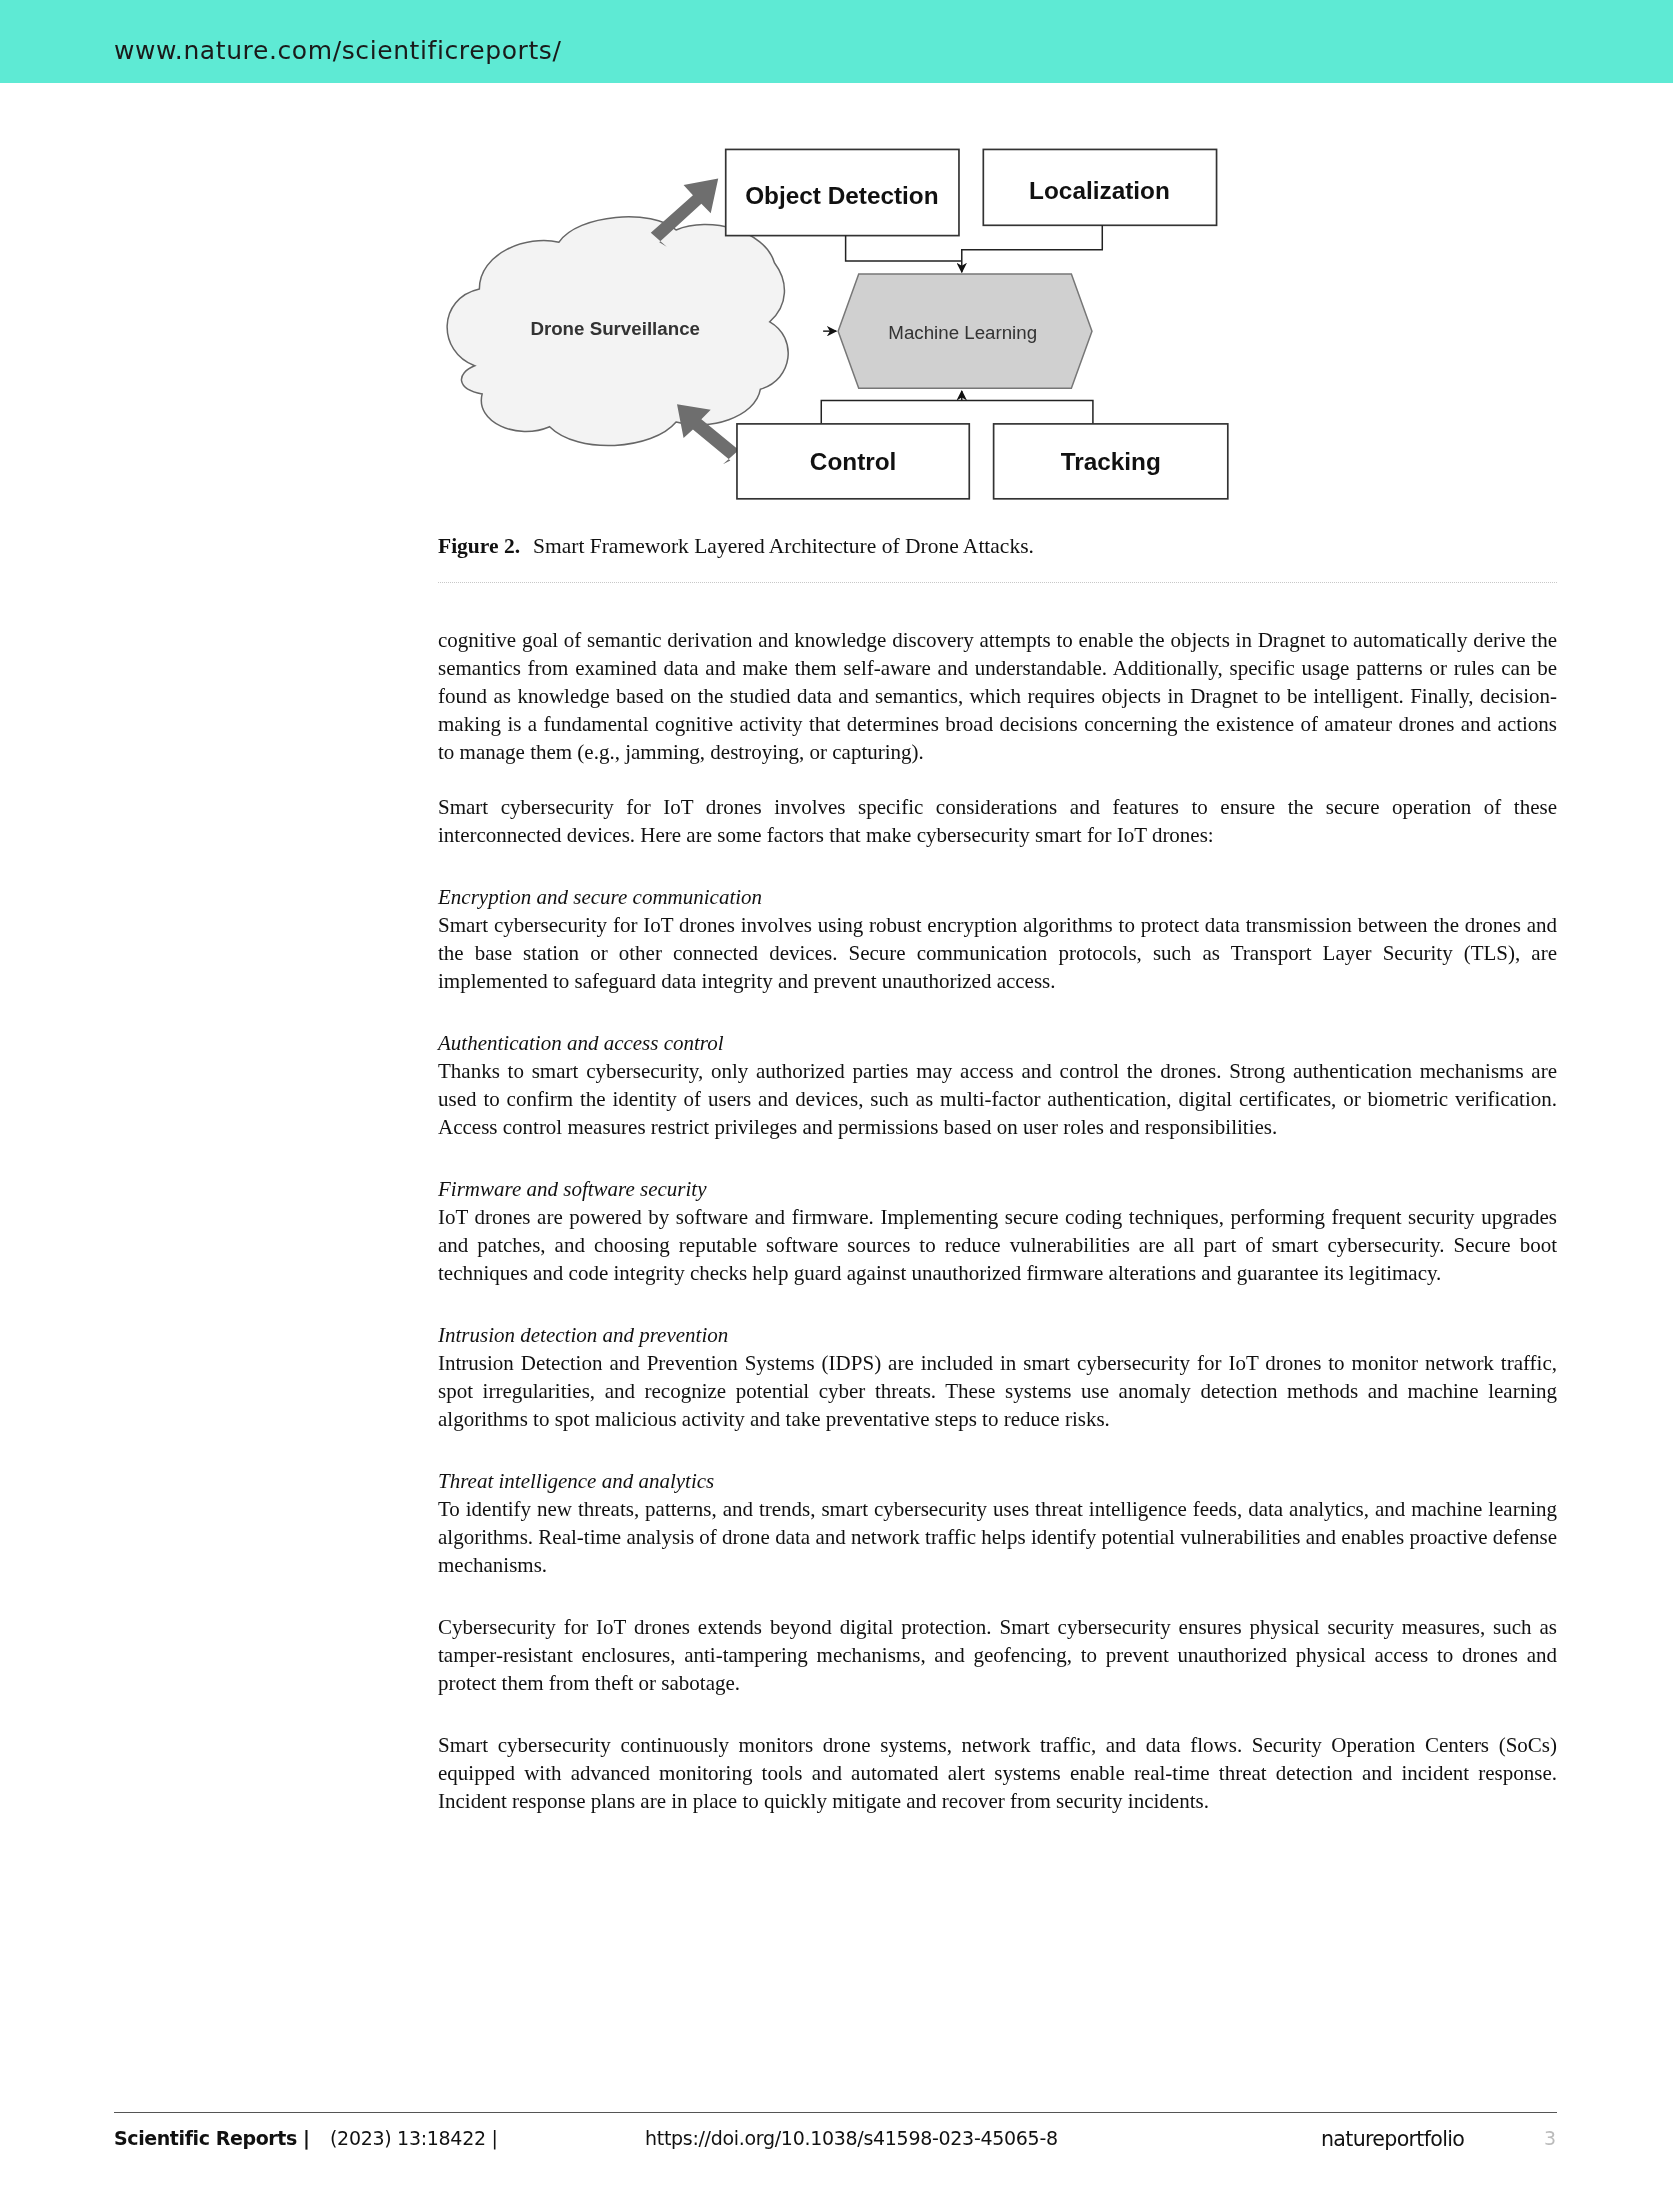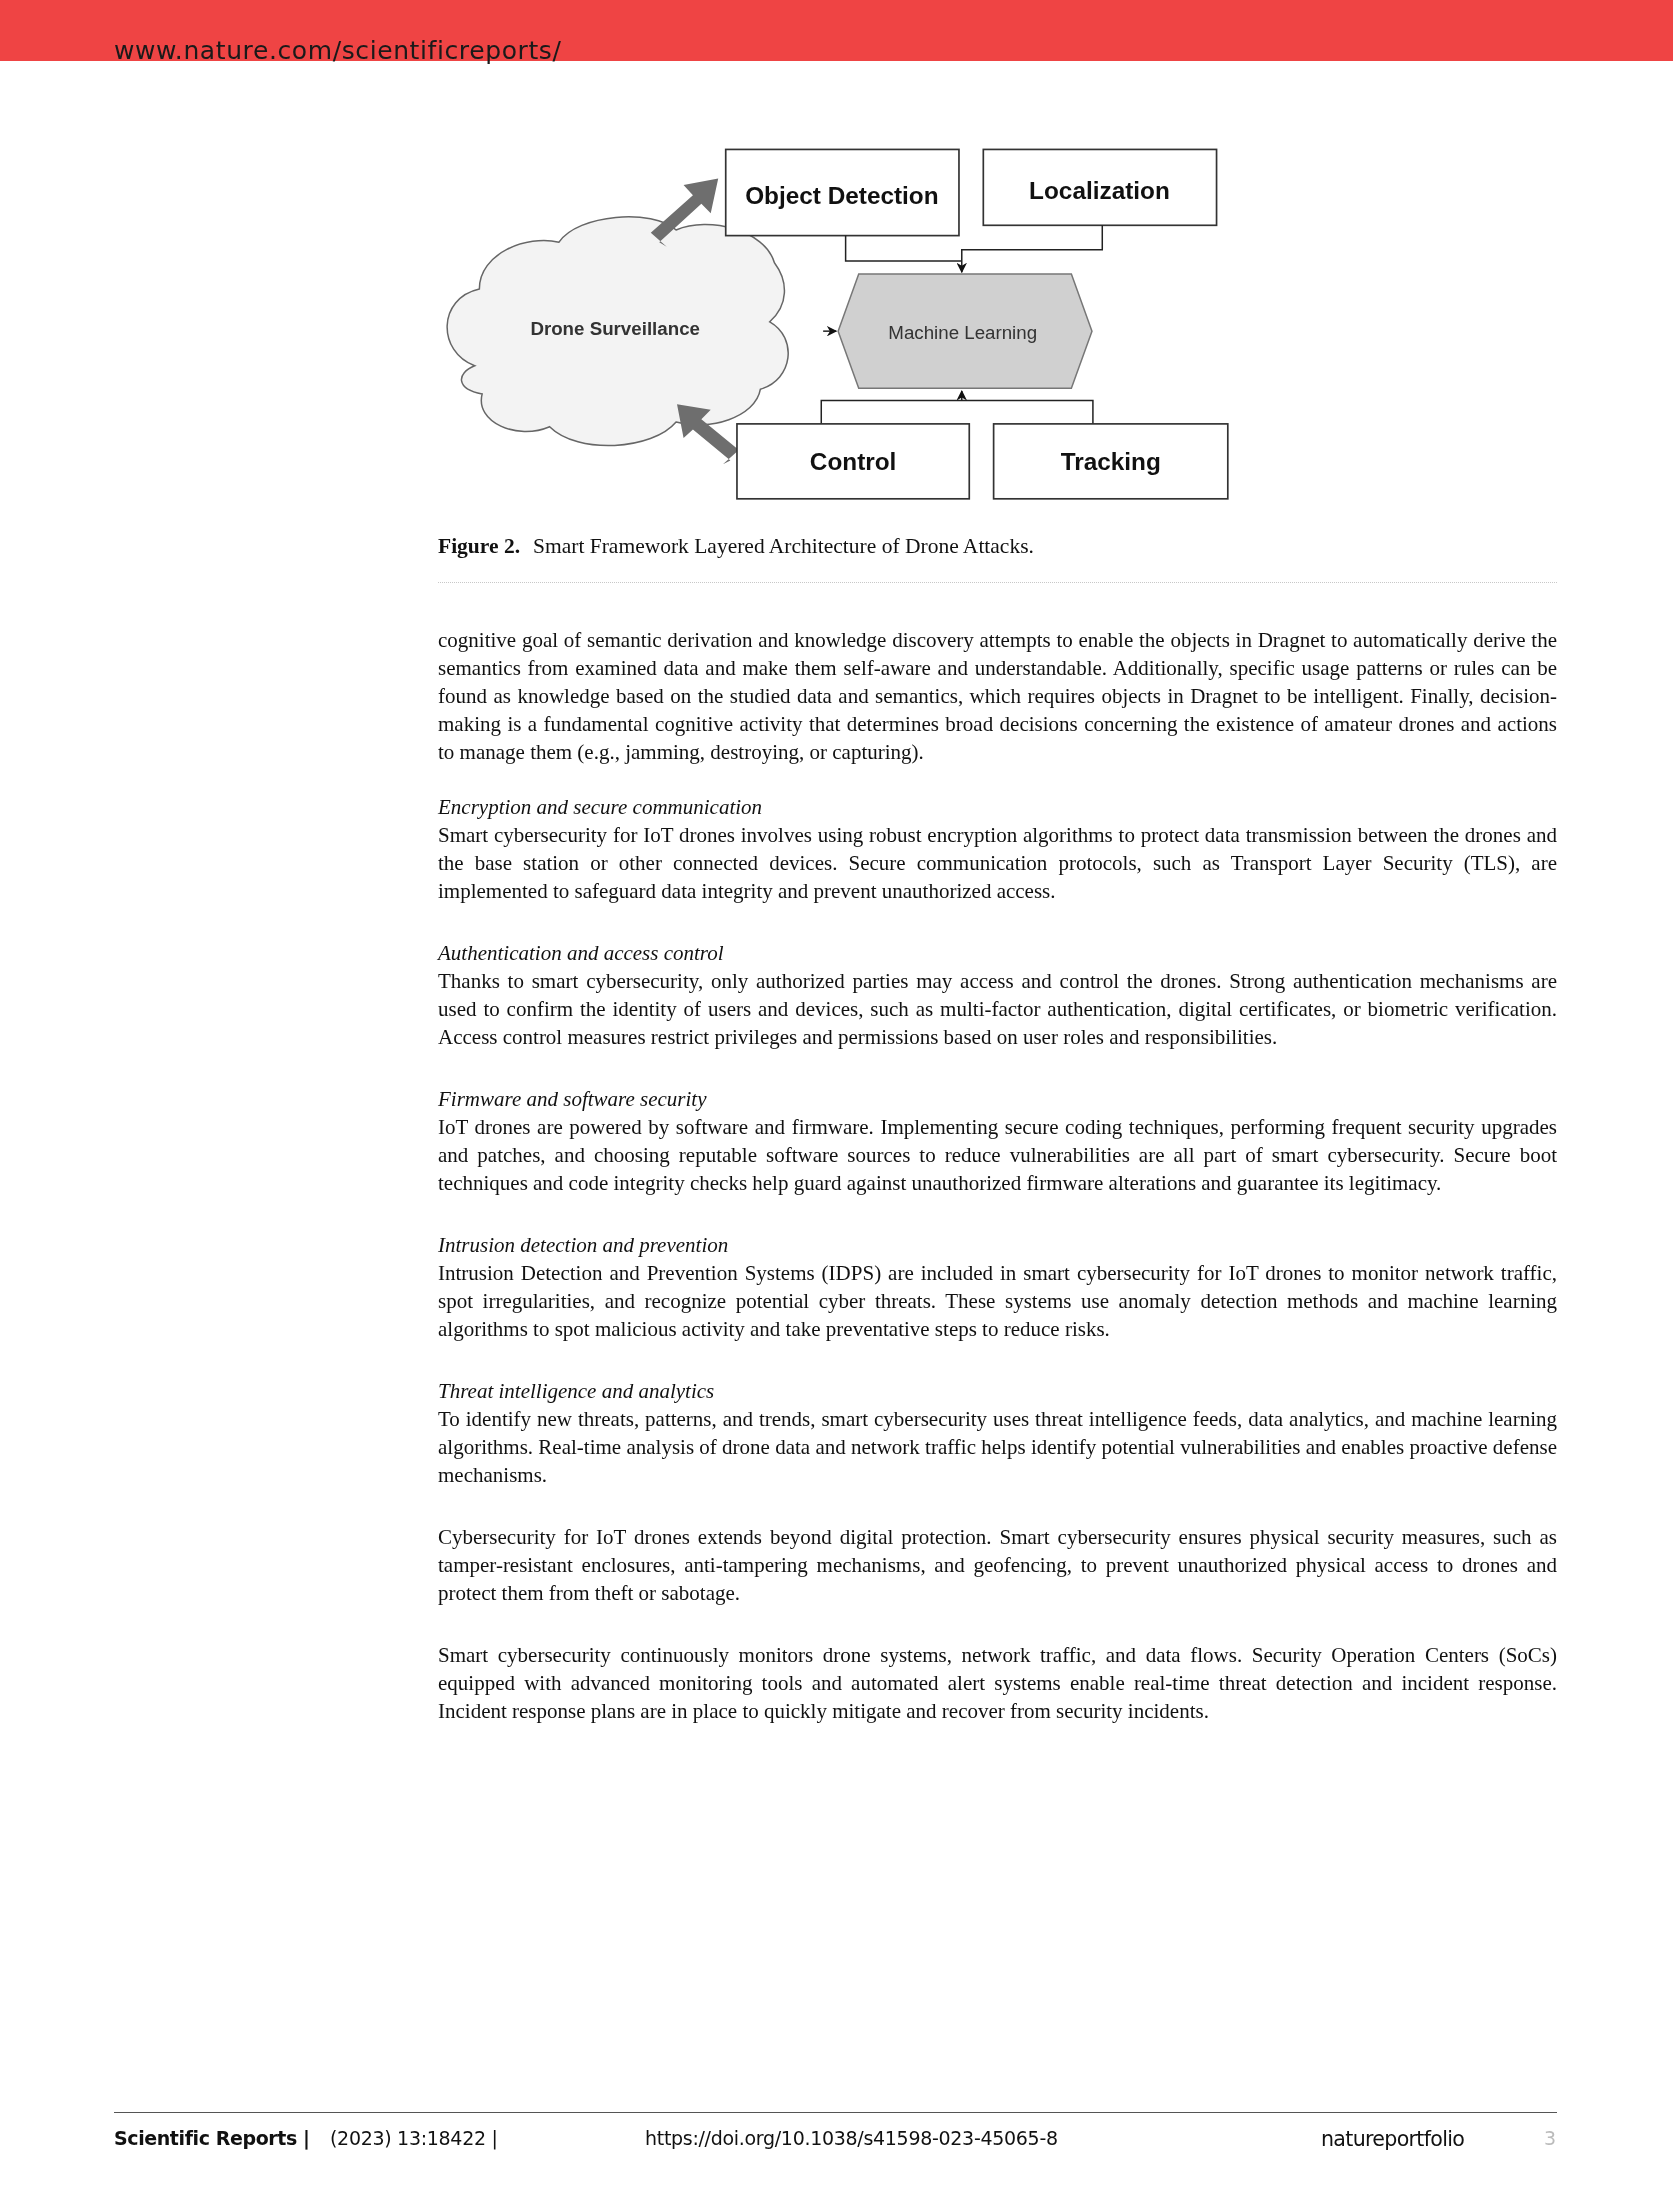--- a/index.html
+++ b/index.html
@@ -1,20 +1,20 @@
 <!DOCTYPE html>
 <html style="font-size:15px"><head>
 <meta charset="utf-8">
 <style>
   html, body { margin: 0; padding: 0; background: #ffffff; }
   body { width: 1673px; height: 2200px; position: relative; overflow: hidden; }
 
   .topbar {
-    position: absolute; left: 0; top: 0; width: 1673px; height: 61px;
-    background: #ef4444;
+    position: absolute; left: 0; top: 0; width: 1673px; height: 83px;
+    background: #5eead4;
   }
   .topbar .url {
     position: absolute; left: 114px; top: 36px;
     font-family: "DejaVu Sans", sans-serif; font-size: 25px; color: #1a1a1a;
     letter-spacing: 0.6px;
   }
 
   .figure {
     position: absolute; left: 437px; top: 141px; width: 806px; height: 370px;
   }
@@ -148,20 +148,21 @@
 
 <div class="caption">
   <span class="fig-num">Figure 2.</span><span>Smart Framework Layered Architecture of Drone Attacks.</span>
 </div>
 
 <div class="dotted-rule"></div>
 
 <div class="content">
   <p class="para-intro">cognitive goal of semantic derivation and knowledge discovery attempts to enable the objects in Dragnet to automatically derive the semantics from examined data and make them self-aware and understandable. Additionally, specific usage patterns or rules can be found as knowledge based on the studied data and semantics, which requires objects in Dragnet to be intelligent. Finally, decision-making is a fundamental cognitive activity that determines broad decisions concerning the existence of amateur drones and actions to manage them (e.g., jamming, destroying, or capturing).</p>
 
+  <p class="section-lead">Smart cybersecurity for IoT drones involves specific considerations and features to ensure the secure operation of these interconnected devices. Here are some factors that make cybersecurity smart for IoT drones:</p>
 
   <div class="subsection">
     <h3>Encryption and secure communication</h3>
     <p>Smart cybersecurity for IoT drones involves using robust encryption algorithms to protect data transmission between the drones and the base station or other connected devices. Secure communication protocols, such as Transport Layer Security (TLS), are implemented to safeguard data integrity and prevent unauthorized access.</p>
   </div>
 
   <div class="subsection">
     <h3>Authentication and access control</h3>
     <p>Thanks to smart cybersecurity, only authorized parties may access and control the drones. Strong authentication mechanisms are used to confirm the identity of users and devices, such as multi-factor authentication, digital certificates, or biometric verification. Access control measures restrict privileges and permissions based on user roles and responsibilities.</p>
   </div>

